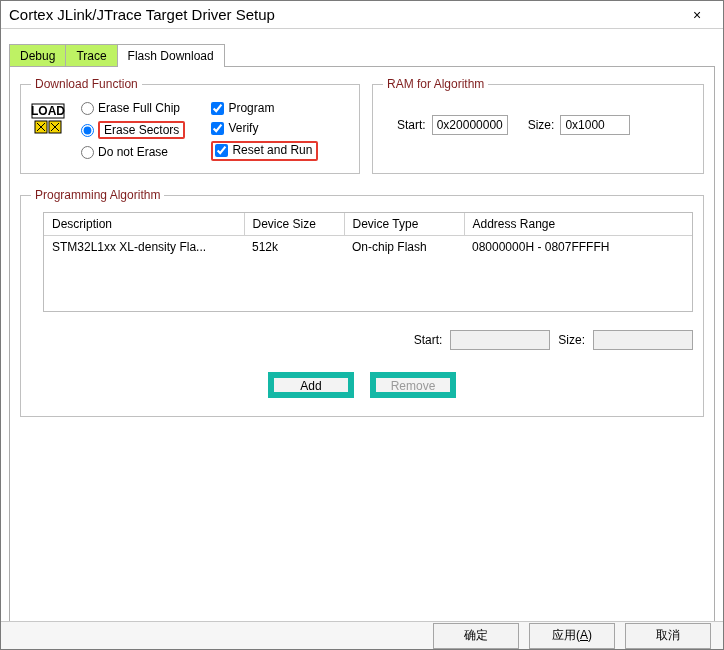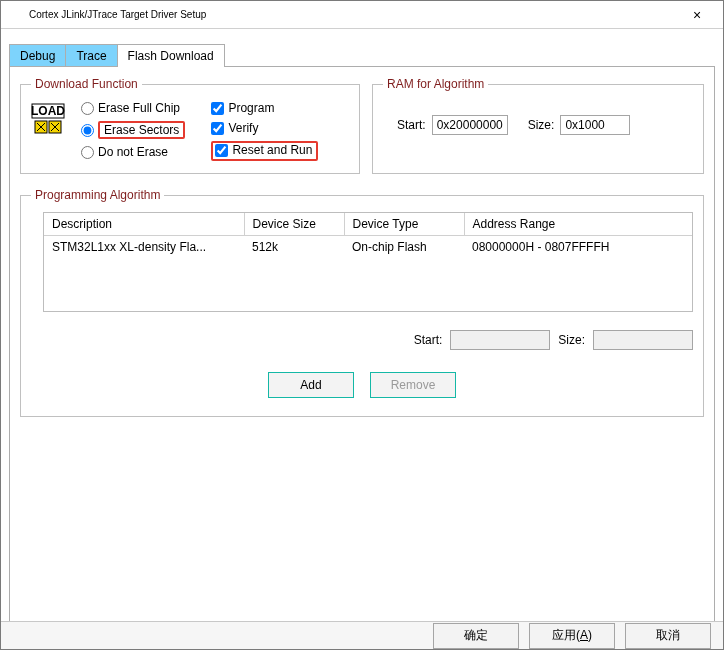--- a/index.html
+++ b/index.html
@@ -1,23 +1,23 @@
 <!DOCTYPE html>
 <html><head>
 <meta charset="utf-8">
 <style>
   * { box-sizing: border-box; font-family: "Segoe UI", Tahoma, sans-serif; font-size: 12px; }
   body { margin: 0; background: #f0f0f0; }
   .window { width: 724px; height: 650px; background: #ffffff; border: 1px solid #7a7a7a; position: relative; }
   .titlebar { height: 28px; border-bottom: 1px solid #d0d0d0; display: flex; align-items: center; padding: 0 6px 0 8px; justify-content: space-between; }
-  .titlebar-title { font-size: 10px; margin-left: 20px; }
+  .titlebar-title { font-size: 15px; }
   .close-btn { width: 40px; height: 22px; text-align: center; cursor: pointer; font-size: 14px; line-height: 22px; }
   .client { padding: 8px 8px 0 8px; }
   .tabs { display: flex; align-items: flex-end; margin-top: 6px; }
-  .tab { padding: 4px 10px; border: 1px solid #adadad; border-bottom: none; margin-right: -1px; background: #7dd3fc; cursor: pointer; position: relative; top: 1px; }
+  .tab { padding: 4px 10px; border: 1px solid #adadad; border-bottom: none; margin-right: -1px; background: #bef264; cursor: pointer; position: relative; top: 1px; }
   .tab.active { background: #ffffff; z-index: 2; }
   .tab-body { border: 1px solid #adadad; height: 560px; padding: 10px 10px; position: relative; }
   fieldset { border: 1px solid #c0c0c0; margin: 0; padding: 10px 10px 12px 10px; }
   legend { padding: 0 4px; color: #7f1d1d; }
   .topline { display: flex; gap: 12px; }
   .fs-download { flex: 0 0 340px; }
   .fs-ram { flex: 1; }
   .dl-grid { display: flex; gap: 16px; align-items: flex-start; }
   .load-icon { width: 34px; height: 34px; margin-top: 2px; }
   .radio-col { display: flex; flex-direction: column; gap: 6px; margin-top: 0; }
@@ -34,21 +34,21 @@
   thead th { text-align: left; font-weight: normal; padding: 4px 8px; background: #ffffff; border-right: 1px solid #d0d0d0; border-bottom: 1px solid #d0d0d0; }
   thead th:last-child { border-right: none; }
   tbody td { padding: 4px 8px; }
   .col-desc { width: 200px; }
   .col-size { width: 100px; }
   .col-type { width: 120px; }
   .startsize-row { display: flex; align-items: center; justify-content: flex-end; gap: 8px; margin-top: 18px; }
   .startsize-row input[type=text] { width: 100px; height: 20px; border: 1px solid #a5a5a5; background: #fff; }
   .ro { background: #f0f0f0 !important; }
   .btn-row { display: flex; justify-content: center; gap: 16px; margin-top: 22px; }
-  button.std { min-width: 86px; height: 26px; background: #f3f3f3; border: 1px solid #14b8a6; cursor: pointer; }
+  button.std { min-width: 86px; height: 26px; background: #f3f3f3; border: 6px solid #14b8a6; cursor: pointer; }
   button.std:disabled { color: #9a9a9a; cursor: default; background: #f3f3f3; }
   .bottom-bar { position: absolute; bottom: 0; left: 0; right: 0; height: 28px; border-top: 1px solid #c8c8c8; display: flex; align-items: center; justify-content: flex-end; gap: 10px; padding-right: 12px; background: #f6f6f6; }
   .bottom-bar button { min-width: 86px; height: 26px; background: #f3f3f3; border: 1px solid #a5a5a5; cursor: pointer; }
   .mn { text-decoration: underline; }
 </style>
 </head>
 <body>
 
 <div class="window">
   <div class="titlebar">

